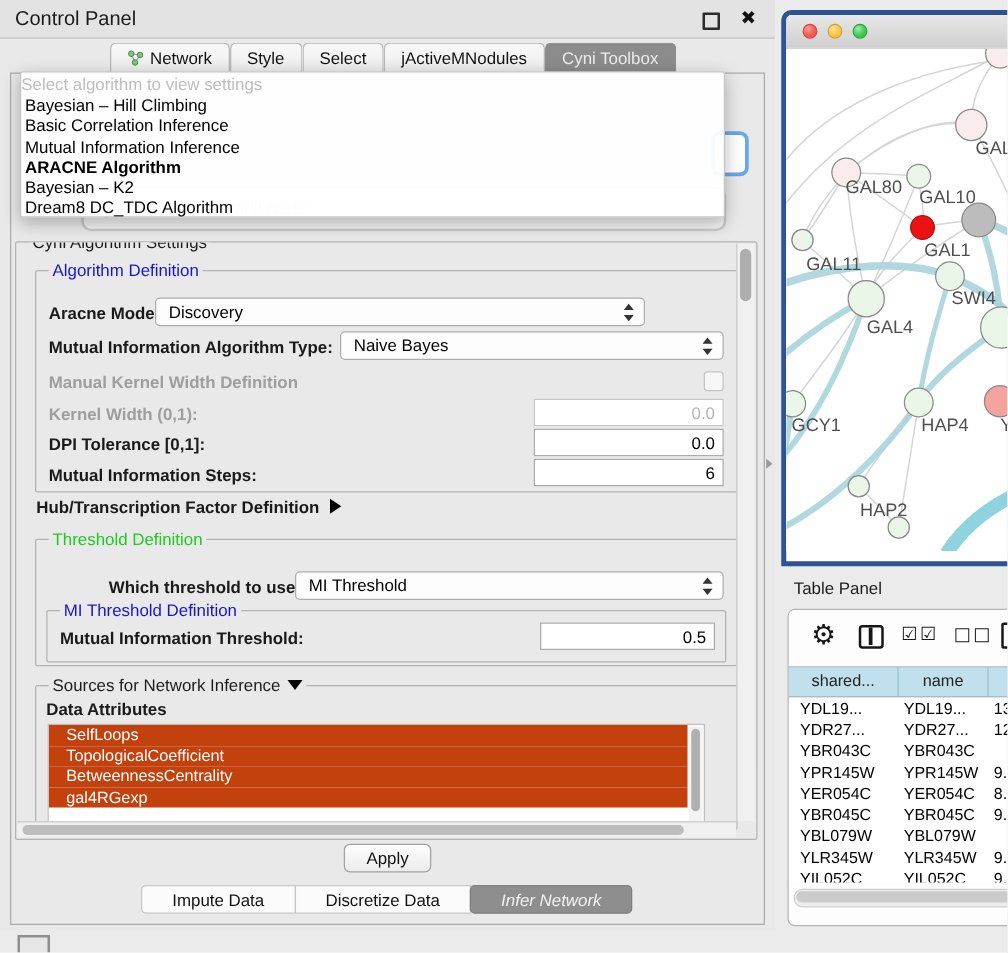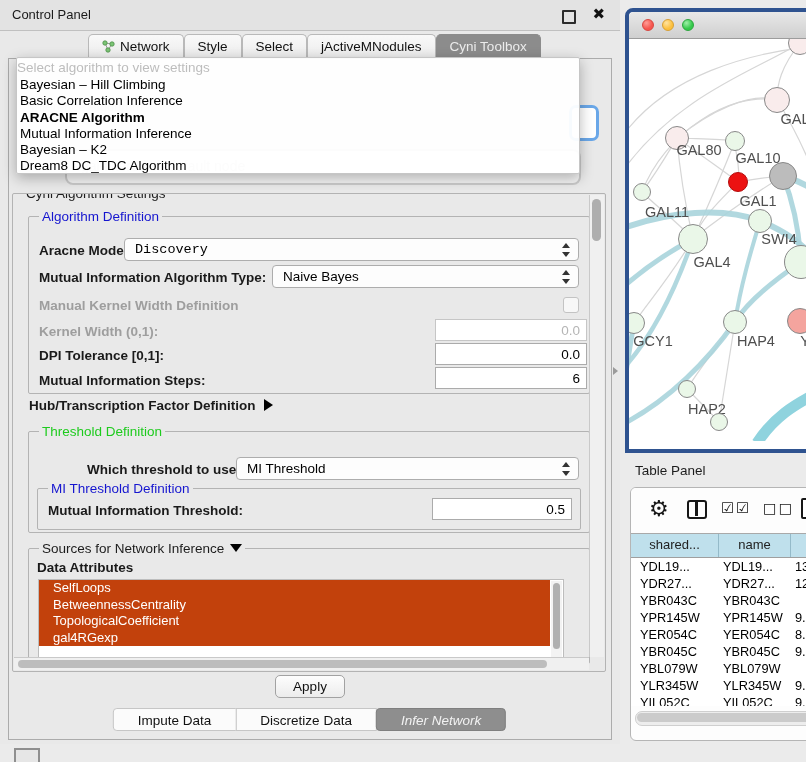--- a/index.html
+++ b/index.html
@@ -1,21 +1,21 @@
 <!DOCTYPE html>
 <html><head>
 <meta charset="utf-8">
 <style>
   html,body{margin:0;padding:0;}
   .desktop{position:relative;width:806px;height:762px;background:#ebebeb;overflow:hidden;
     font-family:"Liberation Sans","DejaVu Sans",sans-serif;-webkit-font-smoothing:antialiased;}
   
   .cp{position:absolute;left:0;top:0;width:620px;height:744px;background:#e9e9e9;}
   .cp-titlebar{position:absolute;left:0;top:0;width:620px;height:30px;background:#e3e3e3;border-bottom:1px solid #c0c0c0;}
-  .cp-title{position:absolute;left:12px;top:7px;font-size:13px;color:#1a1a1a;}
+  .cp-title{position:absolute;left:12px;top:7px;font-size:16px;color:#1a1a1a;}
   .float-btn{position:absolute;right:44px;top:10px;width:10px;height:10px;border:2px solid #2c2c2c;border-radius:1px;}
   .close-btn{position:absolute;right:15px;top:5px;font-size:15px;font-weight:bold;color:#111;}
   .cp-tabs{position:absolute;left:88px;top:34px;height:24px;display:flex;}
   .cp-tab{display:flex;align-items:center;gap:5px;padding:0 13px;background:linear-gradient(#f9f9f9,#ececec);
     border:1px solid #b9b9b9;border-bottom:none;border-radius:5px 5px 0 0;margin-right:0;font-size:13.5px;color:#111;}
   .cp-tab.sel{background:#8c8c8c;color:#ececec;border-color:#8c8c8c;}
   .cp-body{position:absolute;left:8px;top:58px;width:602px;height:680px;background:#e9e9e9;border:1px solid #ababab;}
   
   .ghost-legend{position:absolute;left:22px;top:40px;font-size:13px;color:rgba(0,0,0,0.18);}
   .ghost-combo{position:absolute;left:56px;top:90px;width:512px;height:32px;border:2px solid #c9c9c9;border-radius:8px;background:#f3f3f3;}
@@ -39,21 +39,21 @@
   .hscroll .thumb{position:absolute;left:4px;top:2px;height:8px;width:92%;border-radius:4px;background:#bdbdbd;}
   .lbl{position:absolute;font-size:13.5px;font-weight:bold;color:#1a1a1a;white-space:nowrap;}
   .lbl.dis{color:#9e9e9e;}
   .combo{position:absolute;height:23px;background:#fdfdfd;border:1px solid #adadad;border-radius:4px;box-sizing:border-box;}
   .combo .val{position:absolute;left:10px;top:3px;font-size:13.5px;color:#000;}
   .stepper{position:absolute;right:7px;top:4px;width:9px;height:14px;}
   .stepper i{position:absolute;left:0;width:0;height:0;border-left:4.5px solid transparent;border-right:4.5px solid transparent;}
   .stepper .up{top:0;border-bottom:5px solid #333;}
   .stepper .dn{bottom:0;border-top:5px solid #333;}
   .tfield{position:absolute;height:22px;background:#fff;border:1px solid #ababab;box-sizing:border-box;
-    font-size:13.5px;text-align:right;padding:0 6px;font-family:inherit;color:#000;margin-left:8px;}
+    font-size:13.5px;text-align:right;padding:0 6px;font-family:inherit;color:#000;}
   .tfield.dis{color:#b5b5b5;border-color:#c6c6c6;}
   .chk{position:absolute;width:14px;height:14px;border:1px solid #c3c3c3;border-radius:3px;background:#f7f7f7;}
   .hub-row{position:absolute;left:16px;top:204px;font-size:13.5px;font-weight:bold;color:#1a1a1a;}
   .tri-right{display:inline-block;width:0;height:0;border-top:6px solid transparent;border-bottom:6px solid transparent;
     border-left:9px solid #000;margin-left:8px;vertical-align:-1px;}
   .tri-down{display:inline-block;width:0;height:0;border-left:6px solid transparent;border-right:6px solid transparent;
     border-top:8px solid #000;margin-left:6px;vertical-align:1px;}
   .attr-list{position:absolute;left:9px;top:30px;width:524px;height:80px;background:#fff;border:1px solid #bdbdbd;overflow:hidden;}
   .attr-item{height:16.5px;line-height:16.5px;font-size:13px;color:#fff;background:#c2410c;padding-left:14px;margin-right:13px;}
   .attr-scroll{position:absolute;right:1px;top:1px;width:11px;bottom:1px;background:#f3f3f3;}
@@ -152,34 +152,34 @@
       <div class="ghost-combo">
         <span>gal-filtered.sif default node</span>
       </div>
       <div class="focus-frag"></div>
 
       <div class="dd">
         <div class="dd-title">Select algorithm to view settings</div>
         <div id="ddOpts">
             <div class="dd-opt">Bayesian – Hill Climbing</div>
             <div class="dd-opt">Basic Correlation Inference</div>
+            <div class="dd-opt">Mutual Information Inference</div>
             <div class="dd-opt bold">ARACNE Algorithm</div>
-            <div class="dd-opt">Mutual Information Inference</div>
             <div class="dd-opt">Bayesian – K2</div>
             <div class="dd-opt">Dream8 DC_TDC Algorithm</div>
           </div>
       </div>
 
       <div class="grp settings">
         <span class="legend">Cyni Algorithm Settings</span>
 
         <div class="grp" style="left:15px;top:22px;width:560px;height:176px;">
           <span class="legend blue">Algorithm Definition</span>
           <span class="lbl" style="left:10px;top:26px;">Aracne Mode:</span>
-          <div class="combo" style="left:95px;top:21px;width:455px;font-family:Liberation Mono, monospace;">
+          <div class="combo" style="left:95px;top:21px;width:392px;">
             <span class="val">Discovery</span>
             <span class="stepper">
                 <i class="up"></i>
                 <i class="dn"></i>
               </span>
           </div>
           <span class="lbl" style="left:10px;top:53px;">Mutual Information Algorithm Type:</span>
           <div class="combo" style="left:243px;top:48px;width:307px;">
             <span class="val">Naive Bayes</span>
             <span class="stepper">
@@ -217,22 +217,22 @@
             <input class="tfield" style="right: 8px; top: 9px; width: 140px; left: auto;" value="0.5">
           </div>
         </div>
 
         <div class="grp" style="left:15px;top:354px;width:560px;height:114px;">
           <span class="legend"><span>Sources for Network Inference</span><span class="tri-down"></span></span>
           <span class="lbl" style="left:8px;top:11px;">Data Attributes</span>
           <div class="attr-list">
             <div id="attrItems">
                 <div class="attr-item">SelfLoops</div>
+                <div class="attr-item">TopologicalCoefficient</div>
                 <div class="attr-item">BetweennessCentrality</div>
-                <div class="attr-item">TopologicalCoefficient</div>
                 <div class="attr-item">gal4RGexp</div>
               </div>
             <div class="attr-scroll">
                 <div class="thumb"></div>
               </div>
           </div>
         </div>
 
         <div class="vscroll">
             <div class="thumb"></div>

